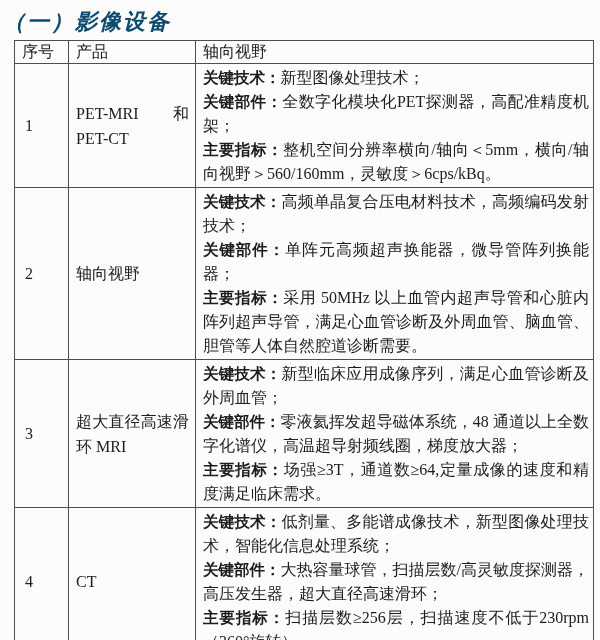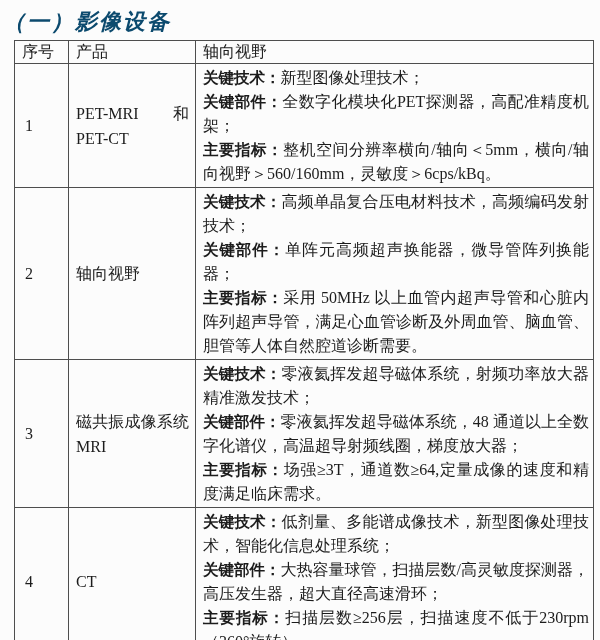--- a/index.html
+++ b/index.html
@@ -106,23 +106,23 @@
       <td class="no-cell">2</td>
       <td class="prod-cell">轴向视野</td>
       <td class="req-cell">
         <p><span class="req-label">关键技术：</span><span>高频单晶复合压电材料技术，高频编码发射技术；</span></p>
         <p><span class="req-label">关键部件：</span><span>单阵元高频超声换能器，微导管阵列换能器；</span></p>
         <p><span class="req-label">主要指标：</span><span>采用 50MHz 以上血管内超声导管和心脏内阵列超声导管，满足心血管诊断及外周血管、脑血管、胆管等人体自然腔道诊断需要。</span></p>
       </td>
     </tr>
     <tr class="r3">
       <td class="no-cell">3</td>
-      <td class="prod-cell">磁共振成像系统 MRI</td>
+      <td class="prod-cell">超大直径高速滑环 MRI</td>
       <td class="req-cell">
-        <p><span class="req-label">关键技术：</span><span>零液氦挥发超导磁体系统，射频功率放大器精准激发技术；</span></p>
+        <p><span class="req-label">关键技术：</span><span>新型临床应用成像序列，满足心血管诊断及外周血管；</span></p>
         <p><span class="req-label">关键部件：</span><span>零液氦挥发超导磁体系统，48 通道以上全数字化谱仪，高温超导射频线圈，梯度放大器；</span></p>
         <p><span class="req-label">主要指标：</span><span>场强≥3T，通道数≥64,定量成像的速度和精度满足临床需求。</span></p>
       </td>
     </tr>
     <tr class="r4">
       <td class="no-cell">4</td>
       <td class="prod-cell">CT</td>
       <td class="req-cell">
         <p><span class="req-label">关键技术：</span><span>低剂量、多能谱成像技术，新型图像处理技术，智能化信息处理系统；</span></p>
         <p><span class="req-label">关键部件：</span><span>大热容量球管，扫描层数/高灵敏度探测器，高压发生器，超大直径高速滑环；</span></p>

